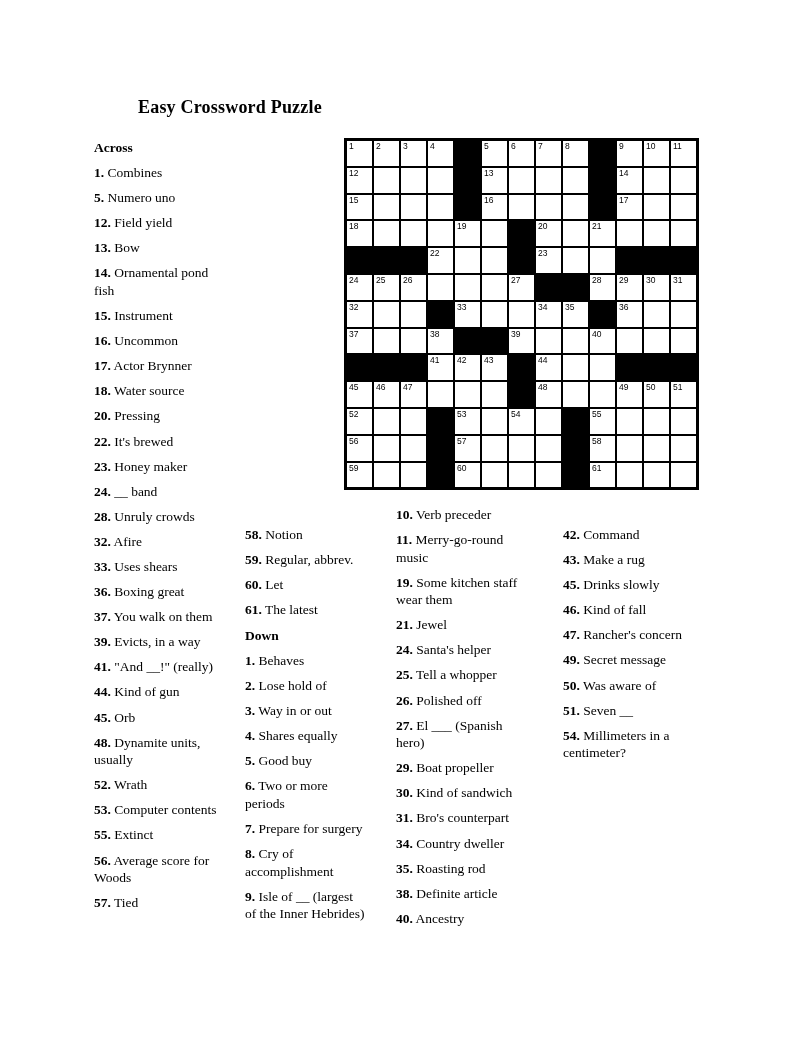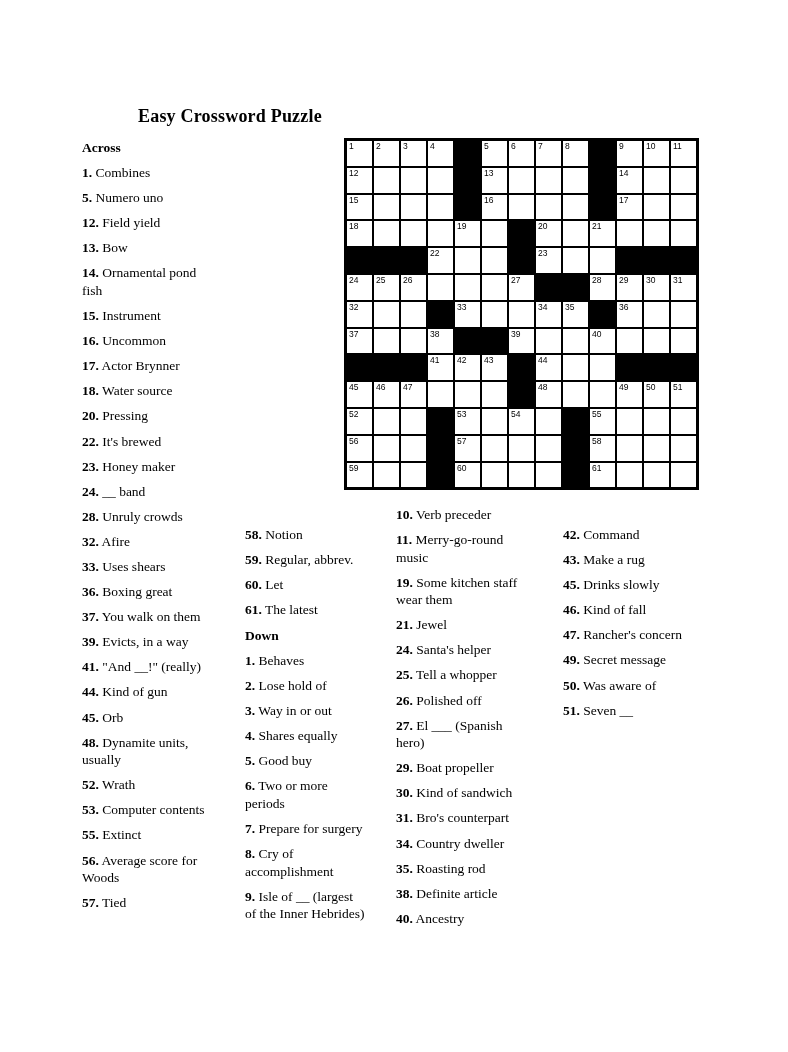--- a/index.html
+++ b/index.html
@@ -8,21 +8,21 @@
     width: 788px;
     height: 1052px;
     background: #ffffff;
     color: #000000;
     font-family: "Liberation Serif", serif;
     overflow: hidden;
   }
   .title {
     position: absolute;
     left: 138px;
-    top: 106px;
+    top: 97px;
     margin: 0;
     font-size: 18px;
     font-weight: bold;
     letter-spacing: 0.2px;
   }
   
   .grid {
     position: absolute;
     left: 344px;
     top: 138px;
@@ -47,21 +47,21 @@
     font-size: 8.5px;
     line-height: 11px;
     color: #000000;
   }
   
   .cluecol {
     position: absolute;
     font-size: 13.5px;
     line-height: 17.5px;
   }
-  #col1 { left: 82px;  top: 139px; width: 140px; }
+  #col1 { left: 94px;  top: 139px; width: 140px; }
   #col2 { left: 245px; top: 526px; width: 144px; }
   #col3 { left: 396px; top: 506px; width: 148px; }
   #col4 { left: 563px; top: 526px; width: 155px; }
   .clue {
     margin: 0 0 7.6px 0;
     white-space: pre-line;
   }
   .clue b { font-weight: bold; }
   .clue-header {
     font-weight: bold;
@@ -448,15 +448,17 @@
 
   <div class="cluecol" id="col4">
       <div class="clue"><b>42.</b> Command</div>
       <div class="clue"><b>43.</b> Make a rug</div>
       <div class="clue"><b>45.</b> Drinks slowly</div>
       <div class="clue"><b>46.</b> Kind of fall</div>
       <div class="clue"><b>47.</b> Rancher's concern</div>
       <div class="clue"><b>49.</b> Secret message</div>
       <div class="clue"><b>50.</b> Was aware of</div>
       <div class="clue"><b>51.</b> Seven __</div>
+      <div class="clue"><b>54.</b> Millimeters in a
+centimeter?</div>
     </div>
 
 </div>
 
 </body></html>

